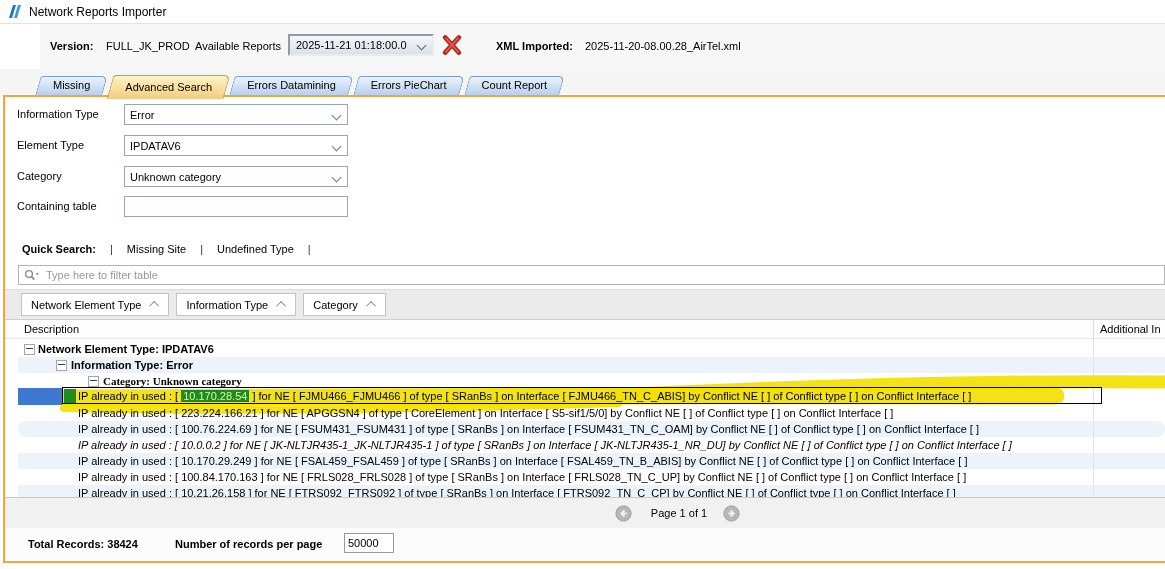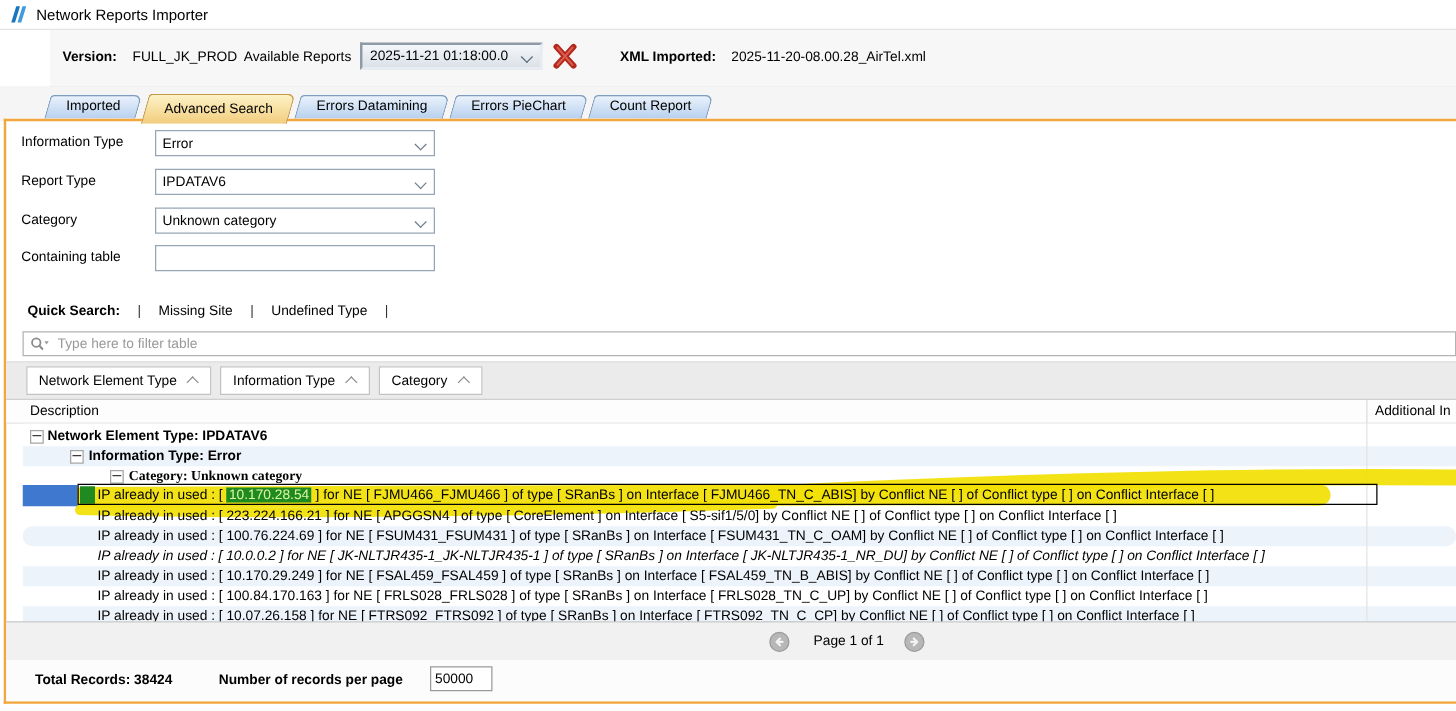--- a/index.html
+++ b/index.html
@@ -132,36 +132,36 @@
     </div>
     <svg class="redx" viewBox="0 0 16 16">
       <path d="M3 2.5 L13 13.5 M13 2.5 L3 13.5" stroke="#b3271c" stroke-width="3.4" stroke-linecap="round" fill="none"></path>
       <path d="M3.6 3 L12.4 13 M12.4 3 L3.6 13" stroke="#d9604f" stroke-width="1.2" stroke-linecap="round" fill="none"></path>
     </svg>
     <span class="titem b" style="left:456px;">XML Imported:</span>
     <span class="titem" style="left:545px;">2025-11-20-08.00.28_AirTel.xml</span>
   </div>
 
   <div class="tabstrip">
-    <div class="tab"><span class="tlab">Imported</span></div>
+    <div class="tab"><span class="tlab">Missing</span></div>
     <div class="tab active"><span class="tlab">Advanced Search</span></div>
     <div class="tab"><span class="tlab">Errors Datamining</span></div>
     <div class="tab"><span class="tlab">Errors PieChart</span></div>
     <div class="tab"><span class="tlab">Count Report</span></div>
   </div>
 
   <div class="panel">
 
     <span class="flabel" style="top:11px;">Information Type</span>
     <div class="fsel" style="top:7px;">
       <span>Error</span>
       <span class="chev"></span>
     </div>
 
-    <span class="flabel" style="top:42px;">Report Type</span>
+    <span class="flabel" style="top:42px;">Element Type</span>
     <div class="fsel" style="top:38px;">
       <span>IPDATAV6</span>
       <span class="chev"></span>
     </div>
 
     <span class="flabel" style="top:73px;">Category</span>
     <div class="fsel" style="top:69px;">
       <span>Unknown category</span>
       <span class="chev"></span>
     </div>
@@ -233,21 +233,21 @@
       <div class="trow" style="top:98px;">
           <span class="tx" style="left:60px;font-style:italic;">IP already in used : [ 10.0.0.2 ] for NE [ JK-NLTJR435-1_JK-NLTJR435-1 ] of type [ SRanBs ] on Interface [ JK-NLTJR435-1_NR_DU] by Conflict NE [ ] of Conflict type [ ] on Conflict Interface [ ]</span>
         </div>
       <div class="trow alt" style="top:114px;">
           <span class="tx" style="left:60px;">IP already in used : [ 10.170.29.249 ] for NE [ FSAL459_FSAL459 ] of type [ SRanBs ] on Interface [ FSAL459_TN_B_ABIS] by Conflict NE [ ] of Conflict type [ ] on Conflict Interface [ ]</span>
         </div>
       <div class="trow" style="top:130px;">
           <span class="tx" style="left:60px;">IP already in used : [ 100.84.170.163 ] for NE [ FRLS028_FRLS028 ] of type [ SRanBs ] on Interface [ FRLS028_TN_C_UP] by Conflict NE [ ] of Conflict type [ ] on Conflict Interface [ ]</span>
         </div>
       <div class="trow alt" style="top:146px;">
-          <span class="tx" style="left:60px;">IP already in used : [ 10.07.26.158 ] for NE [ FTRS092_FTRS092 ] of type [ SRanBs ] on Interface [ FTRS092_TN_C_CP] by Conflict NE [ ] of Conflict type [ ] on Conflict Interface [ ]</span>
+          <span class="tx" style="left:60px;">IP already in used : [ 10.21.26.158 ] for NE [ FTRS092_FTRS092 ] of type [ SRanBs ] on Interface [ FTRS092_TN_C_CP] by Conflict NE [ ] of Conflict type [ ] on Conflict Interface [ ]</span>
         </div>
 
       <svg class="marker" viewBox="0 0 1147 158">
         <path d="M 48 59 C 300 57 700 56 1038 57" stroke="#f2e104" stroke-width="17" stroke-linecap="round" fill="none" opacity="0.93"></path>
         <path d="M 595 56 C 760 48 960 41 1147 43" stroke="#f2e104" stroke-width="13" stroke-linecap="round" fill="none" opacity="0.93"></path>
         <path d="M 46 69 C 200 73 430 70 600 64" stroke="#f2e104" stroke-width="8" stroke-linecap="round" fill="none" opacity="0.93"></path>
       </svg>
 
       <div class="sel-bg"></div>
       <div class="sel-border"></div>

